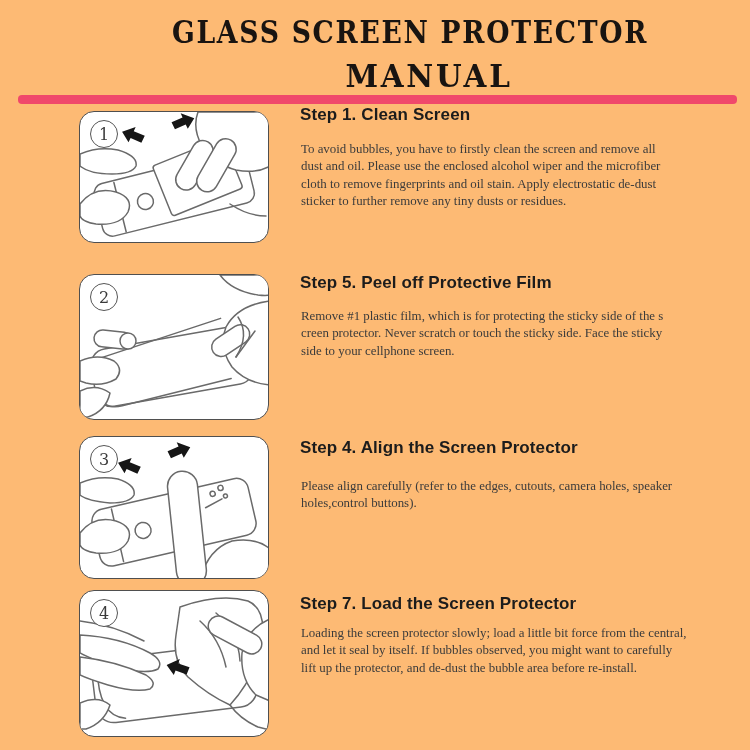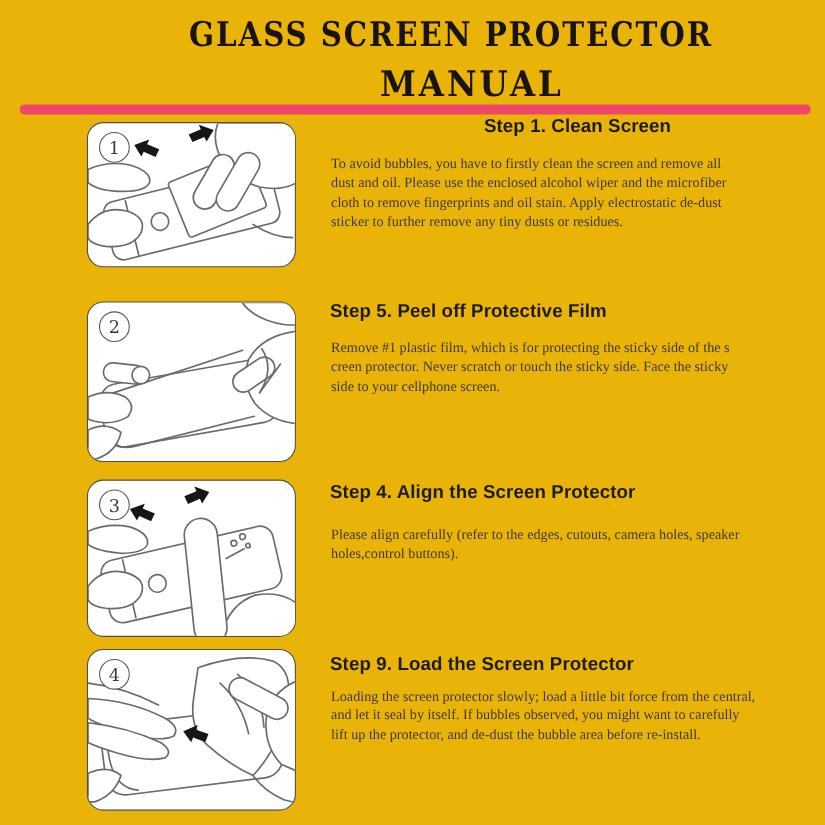--- a/index.html
+++ b/index.html
@@ -1,18 +1,18 @@
 <!DOCTYPE html>
 <html><head>
 <meta charset="utf-8">
 <style>
   * { margin:0; padding:0; box-sizing:border-box; }
   html,body { background:#ffffff; }
   .page {
-    position:relative; width:750px; height:750px; background:#eab308;
+    position:relative; width:750px; height:750px; background:#fdba74;
     overflow:hidden; font-family:"Liberation Sans", sans-serif;
   }
   .title-line1 {
     position:absolute; top:14px; left:410px;
     transform:translateX(-50%) scaleX(0.86);
     font-family:"DejaVu Serif", serif; font-weight:bold;
     font-size:31px; letter-spacing:2px; color:#191411; white-space:nowrap;
   }
   .title-line2 {
     position:absolute; top:57px; left:429px;
@@ -40,21 +40,21 @@
   .step-heading {
     position:absolute; left:300px; width:450px;
     font-weight:bold; font-size:17px; letter-spacing:0.1px; color:#1c1c1c;
     font-family:"Liberation Sans", sans-serif; white-space:nowrap;
   }
   .step-desc {
     position:absolute; left:301px; width:478px;
     font-family:"Liberation Serif", serif; font-size:12.9px;
     line-height:17.4px; color:#3b3b3b; white-space:pre-line;
   }
-  #h1 { top:105px;text-align:center; }  #d1 { top:141px; }
+  #h1 { top:105px; }  #d1 { top:141px; }
   #h2 { top:273px; }  #d2 { top:308px; }
   #h3 { top:438px; }  #d3 { top:478px; }
   #h4 { top:594px; }  #d4 { top:625px; }
   #box1 { top:111px; height:132px; }
   #box2 { top:274px; height:146px; }
   #box3 { top:436px; height:143px; }
   #box4 { top:590px; height:147px; }
   .art path, .art rect, .art circle, .art line, .art ellipse {
     stroke:#6a6a6a; stroke-width:1.5; stroke-linecap:round; stroke-linejoin:round;
   }
@@ -207,18 +207,18 @@
         <path d="M0 44 Q 40 46 70 62 Q 84 70 78 78 Q 66 84 36 76 Q 10 68 0 62 Z" fill="#fff"></path>
         <path d="M0 66 Q 36 70 66 84 Q 78 92 70 98 Q 56 102 28 94 Q 8 88 0 84 Z" fill="#fff"></path>
         <path d="M0 112 Q 18 104 30 114 Q 24 132 6 138 L 0 138 Z" fill="#fff"></path>
       </g>
 
       <g transform="translate(88 66) rotate(10)">
         <path class="blk" d="M0 8 L12 0 L11.2 4.6 L23 6.4 L21.4 14 L9.8 12 L8.8 16.6 Z" fill="#161616"></path>
       </g>
     </svg>
   </div>
-  <div class="step-heading" id="h4">Step 9. Load the Screen Protector</div>
+  <div class="step-heading" id="h4">Step 7. Load the Screen Protector</div>
   <div class="step-desc" id="d4">Loading the screen protector slowly; load a little bit force from the central,
 and let it seal by itself. If bubbles observed, you might want to carefully
 lift up the protector, and de-dust the bubble area before re-install.</div>
 
 </div>
 
 </body></html>

